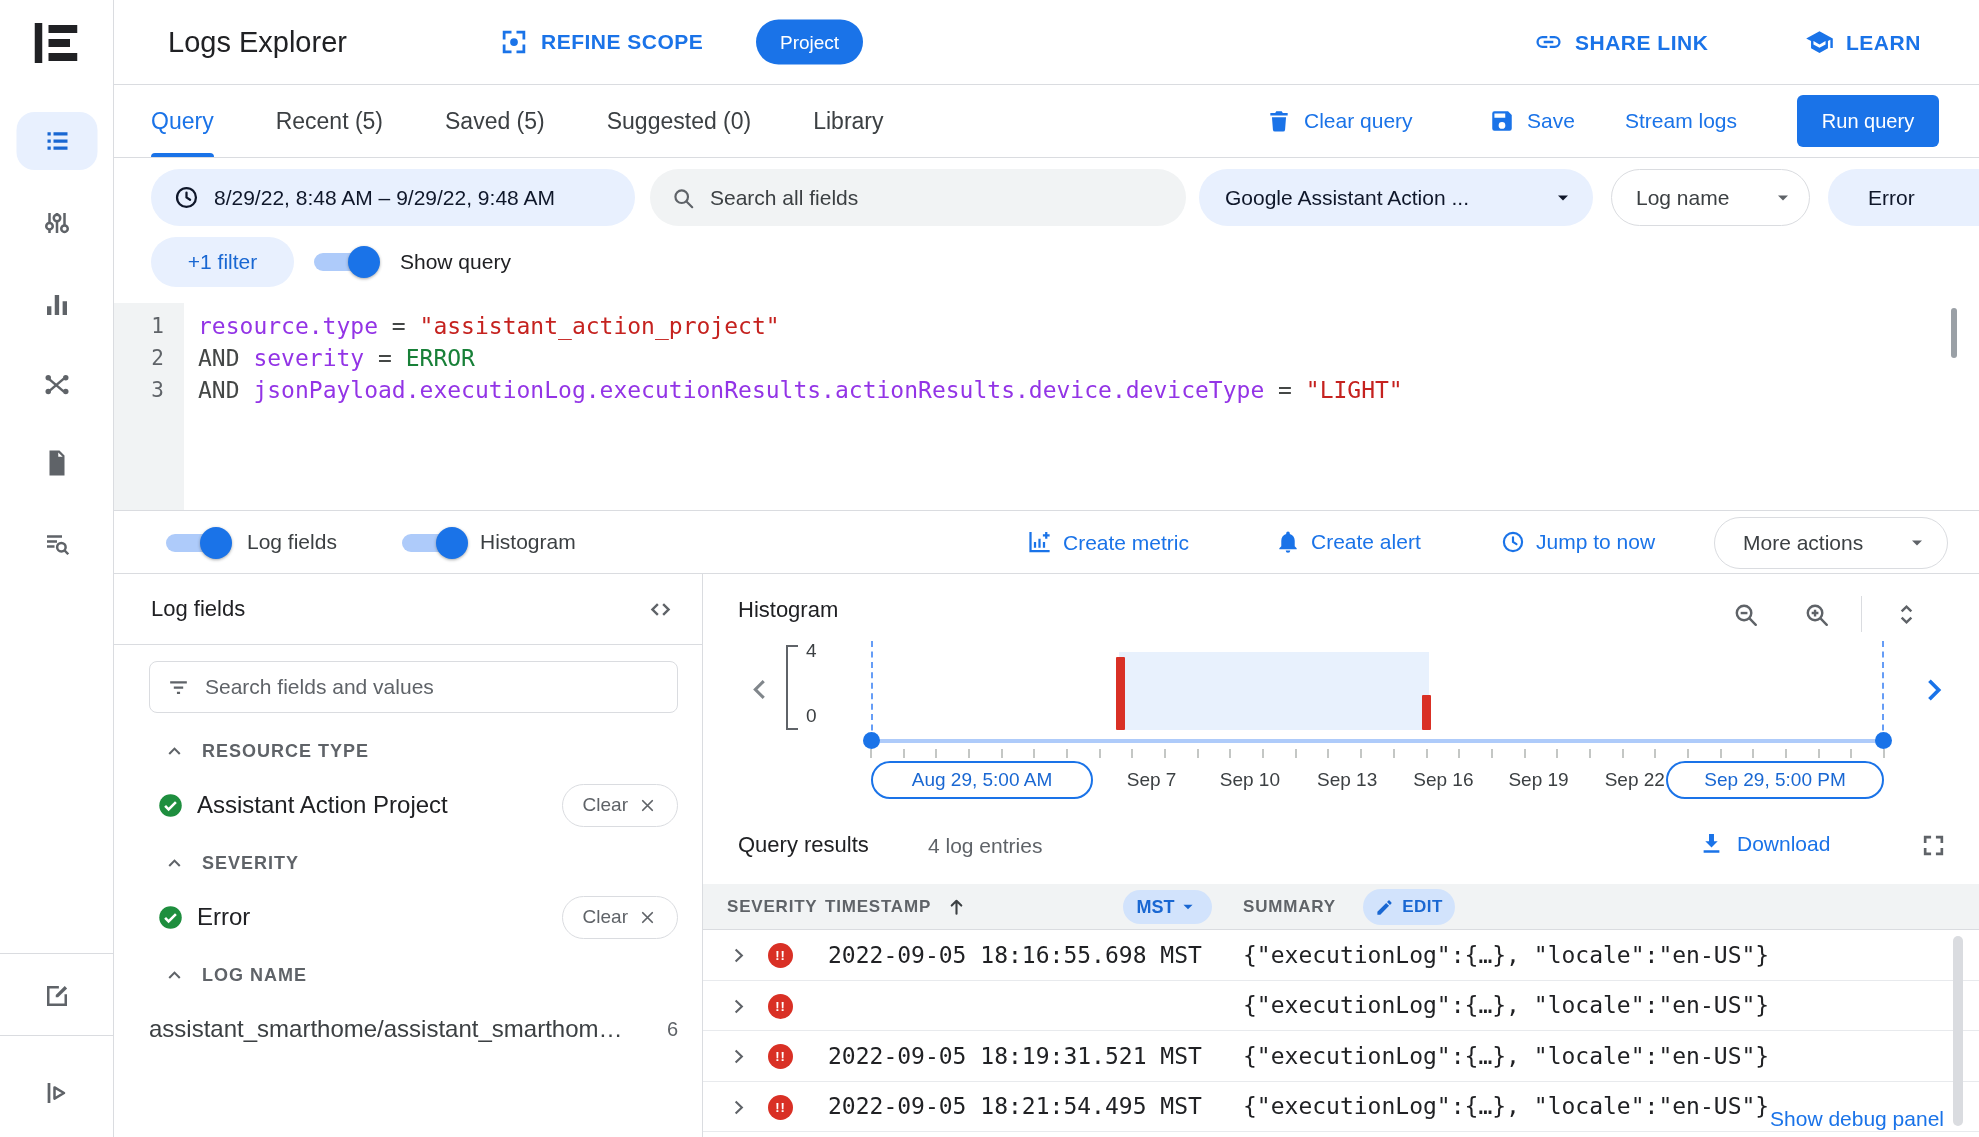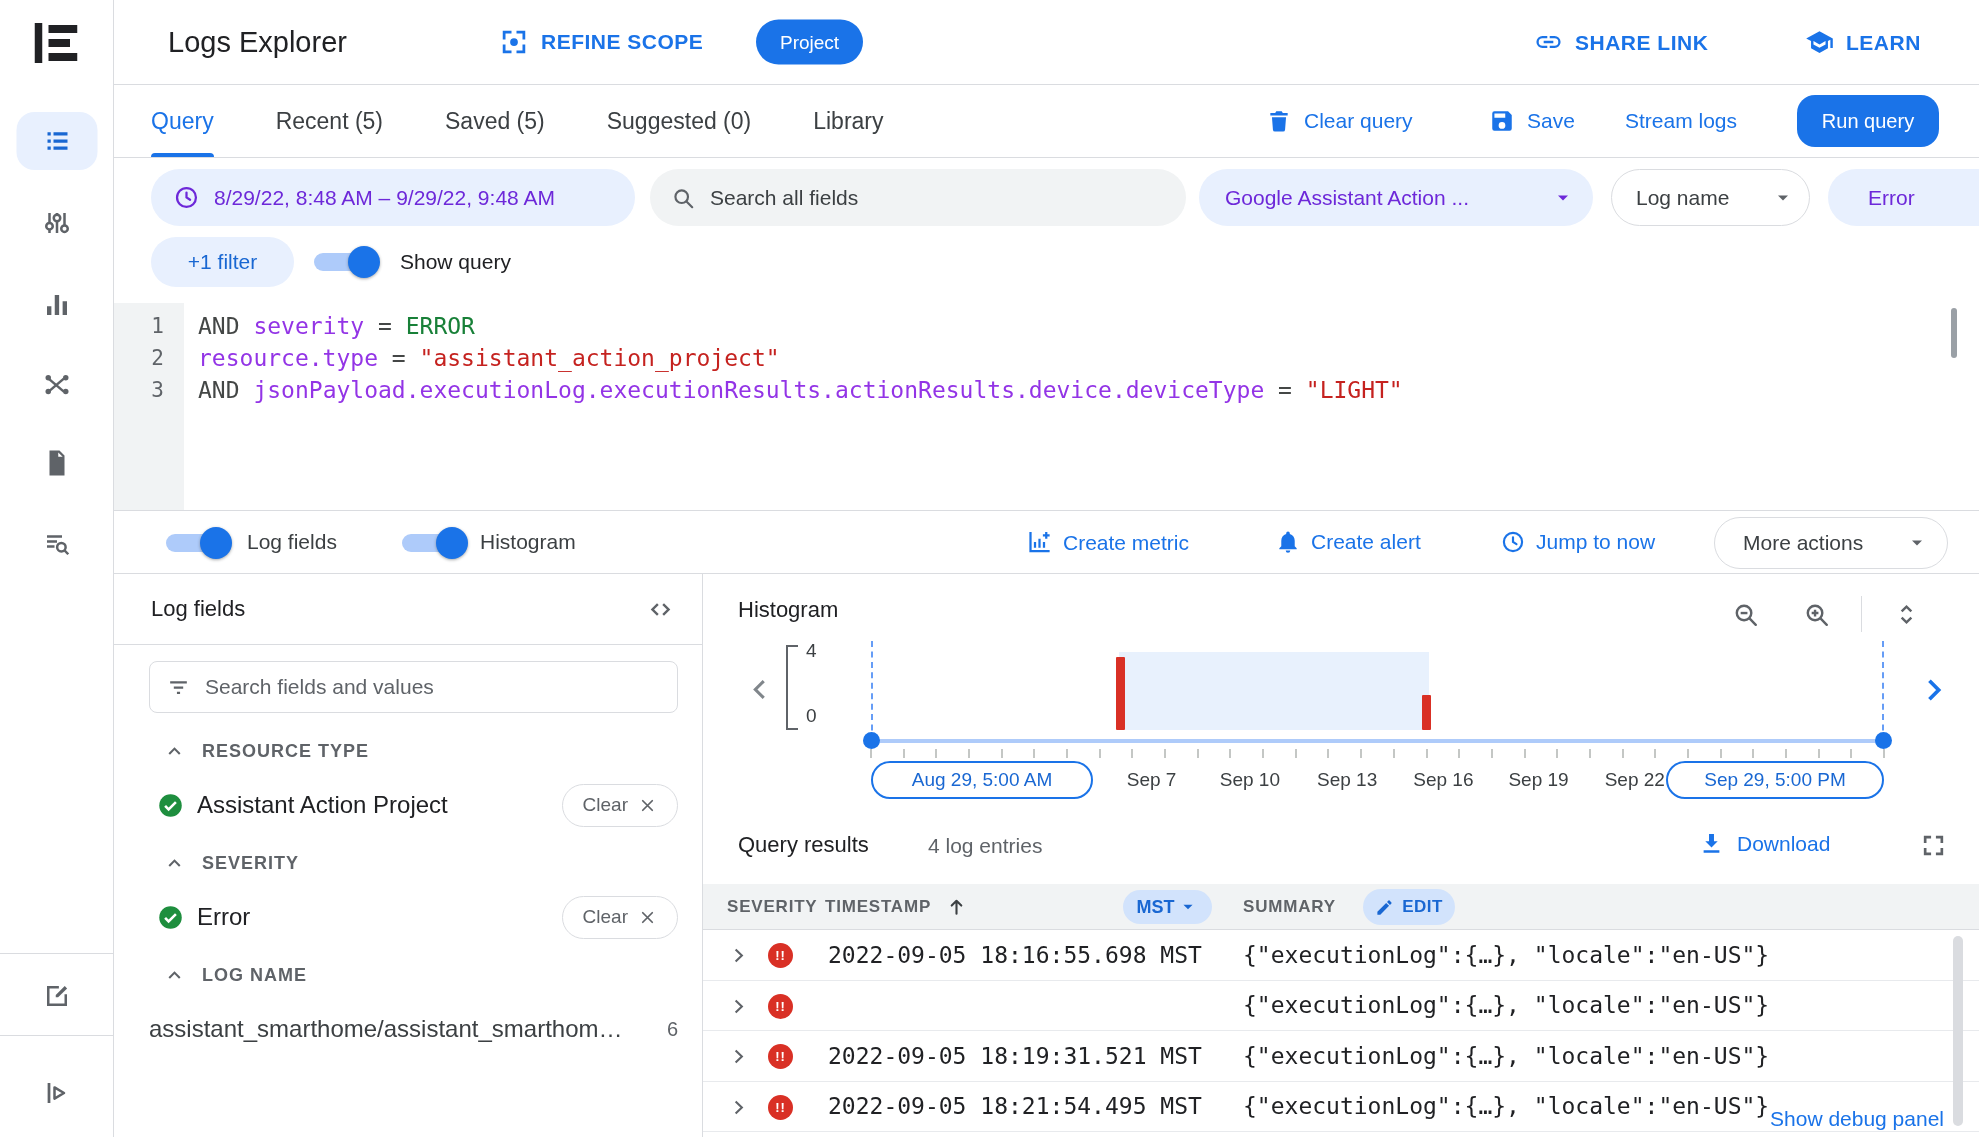--- a/index.html
+++ b/index.html
@@ -30,26 +30,26 @@
   
   .tab-bar { position:absolute; left:114px; top:85px; width:1865px; height:73px; border-bottom:1px solid #dadce0; background:#fff; }
   .tabs { position:absolute; left:37px; top:0; height:100%; display:flex; gap:62px; }
   .tab { position:relative; display:flex; align-items:center; font-size:23px; font-weight:500; color:#3c4043; cursor:pointer; white-space:nowrap; }
   .tab.active { color:#1a73e8; }
   .tab.active::after { content:""; position:absolute; left:0; right:0; bottom:0; height:4px; background:#1a73e8; border-radius:4px 4px 0 0; }
   .tab-bar .tb-act { position:absolute; top:50%; transform:translateY(-50%); display:flex; align-items:center; gap:12px; color:#1a73e8; font-weight:500; font-size:21px; white-space:nowrap; }
   .tb-clear { left:1152px; }
   .tb-save { left:1375px; }
   .tb-stream { left:1511px; }
-  .run-query { position:absolute; left:1683px; top:10px; width:142px; height:52px; background:#1a73e8; color:#fff; border-radius:18px; font-size:20px; font-weight:500; }
+  .run-query { position:absolute; left:1683px; top:10px; width:142px; height:52px; background:#1a73e8; color:#fff; border-radius:6px; font-size:20px; font-weight:500; }
 
   
   .filter-row1 { position:absolute; left:114px; top:169px; width:1865px; height:57px; }
   .chip { position:absolute; height:57px; display:flex; align-items:center; border-radius:28.5px; font-size:21px; white-space:nowrap; cursor:pointer; }
-  .chip.blue { background:#e8f0fe; color:#6d28d9; font-weight:500; }
+  .chip.blue { background:#e8f0fe; color:#0f172a; font-weight:500; }
   .time-chip { left:37px; width:484px; padding:0 22px; gap:14px; }
   .search-all { left:536px; width:536px; background:#f1f3f4; padding:0 20px; gap:14px; color:#5f6368; cursor:text; }
   .search-all input { border:none; background:transparent; outline:none; font-size:21px; font-family:inherit; color:#202124; width:100%; }
   .search-all input::placeholder { color:#3c4043; opacity:1; }
   .dd-resource { left:1085px; width:394px; padding:0 18px 0 26px; justify-content:space-between; }
   .dd-logname { left:1497px; width:199px; background:#fff; border:1px solid #dadce0; color:#3c4043; padding:0 14px 0 24px; justify-content:space-between; }
   .dd-error { left:1714px; width:212px; padding:0 18px 0 40px; justify-content:space-between; }
   .filter-row2 { position:absolute; left:114px; top:234px; width:1865px; height:56px; }
   .plus-filter { position:absolute; left:37px; top:3px; width:143px; height:50px; border-radius:25px; background:#e8f0fe; color:#1967d2; font-weight:500; font-size:21px; display:flex; align-items:center; justify-content:center; }
   .show-query-label { position:absolute; left:286px; top:50%; transform:translateY(-50%); font-size:21px; color:#202124; }
@@ -351,22 +351,22 @@
     <span class="show-query-label">Show query</span>
   </div>
 
   <div class="query-editor">
     <div class="qe-gutter">
         <div class="gutter-num">1</div>
         <div class="gutter-num">2</div>
         <div class="gutter-num">3</div>
       </div>
     <div class="qe-lines">
+        <div class="code-line"><span class="tok tok-field">resource.type</span><span class="tok tok-op"> = </span><span class="tok tok-string">"assistant_action_project"</span></div>
         <div class="code-line"><span class="tok tok-op">AND </span><span class="tok tok-field">severity</span><span class="tok tok-op"> = </span><span class="tok tok-enum">ERROR</span></div>
-        <div class="code-line"><span class="tok tok-field">resource.type</span><span class="tok tok-op"> = </span><span class="tok tok-string">"assistant_action_project"</span></div>
         <div class="code-line"><span class="tok tok-op">AND </span><span class="tok tok-field">jsonPayload.executionLog.executionResults.actionResults.device.deviceType</span><span class="tok tok-op"> = </span><span class="tok tok-string">"LIGHT"</span></div>
       </div>
     <div class="qe-scroll"></div>
   </div>
 
   <div class="view-toolbar">
     <div class="toggle" style="left:48px;top:14px">
       <div class="track"></div>
       <div class="knob"></div>
     </div>

